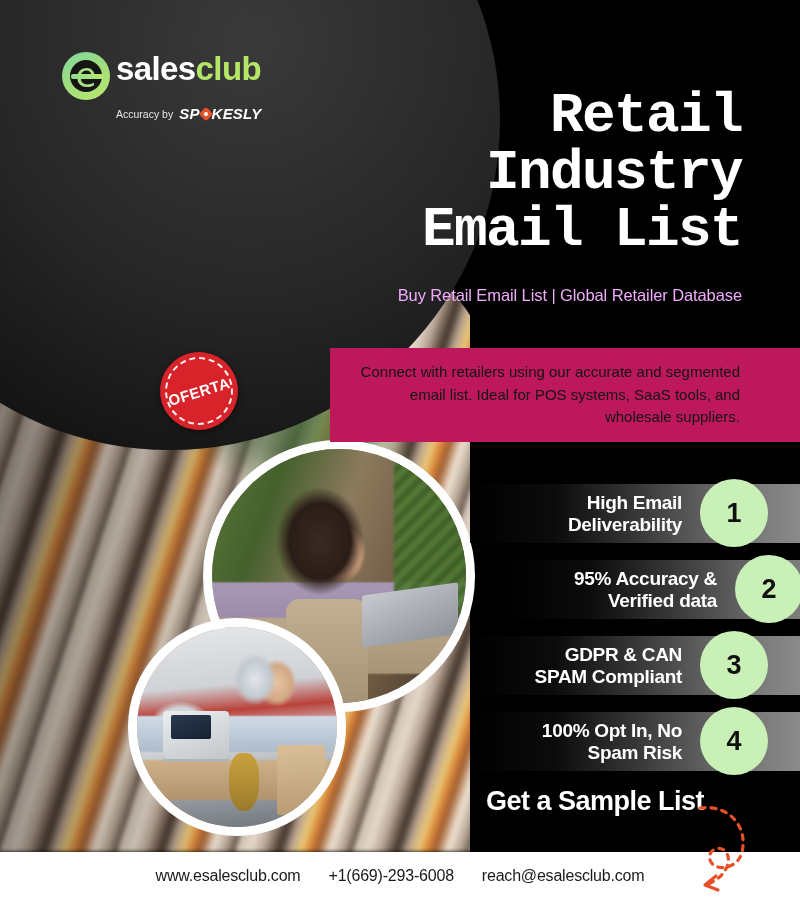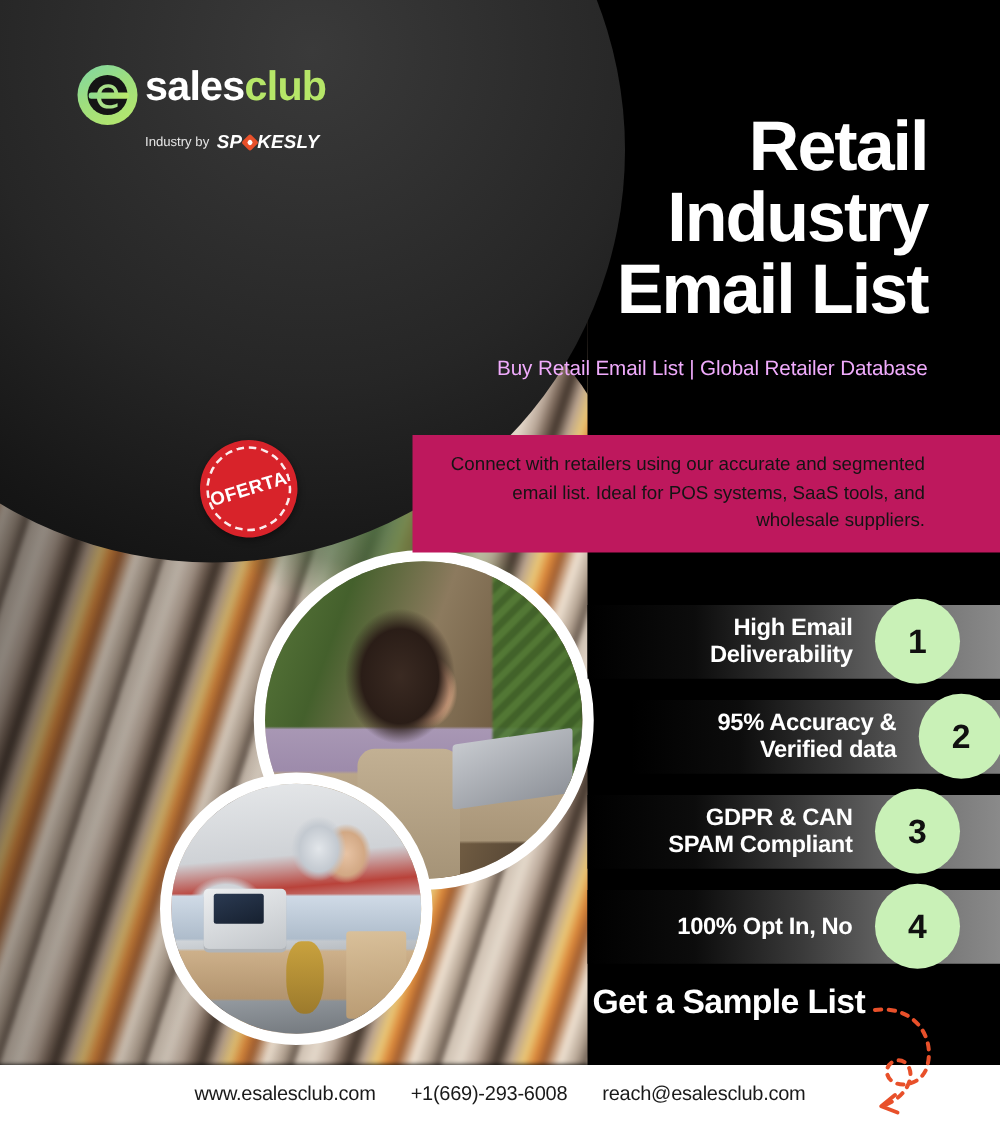--- a/index.html
+++ b/index.html
@@ -163,21 +163,21 @@
     background:#e8502a;transform:rotate(45deg);border-radius:2px;position:relative;
   }
   .spoke-dot::after{
     content:"";position:absolute;inset:3px;background:#fff;border-radius:50%;
   }
 
   
   .headline{
     position:absolute;right:58px;top:88px;width:430px;
     text-align:right;color:#fff;font-weight:700;
-    font-size:56px;line-height:1.02;letter-spacing:-1.6px;
+    font-size:56px;line-height:1.02;letter-spacing:-1.6px;font-family:Liberation Mono, monospace;
   }
   .headline div{display:block;}
   .subtitle{
     position:absolute;right:58px;top:286px;width:480px;text-align:right;
     color:#f0abfc;font-size:16.5px;font-weight:400;letter-spacing:-.1px;
   }
 
   
   .greenbox{
     position:absolute;left:330px;top:348px;width:470px;height:94px;
@@ -203,21 +203,21 @@
   }
   .flabel{
     position:absolute;right:118px;top:50%;transform:translateY(-50%);
     width:220px;text-align:right;color:#fff;font-weight:700;
     font-size:19px;line-height:1.16;letter-spacing:-.3px;z-index:4;
   }
   .f1{top:0;} .f2{top:76px;padding-left:35px;} .f3{top:152px;} .f4{top:228px;}
 
   
   .cta{
-    position:absolute;right:108px;top:786px;color:#fff;
+    position:absolute;right:96px;top:786px;color:#fff;
     font-size:27px;font-weight:700;letter-spacing:-.5px;
   }
   .arrow{position:absolute;left:686px;top:800px;width:90px;height:96px;z-index:6;}
 
   
   .footer{
     position:absolute;left:0;bottom:0;width:800px;height:48px;background:#fff;
     display:flex;align-items:center;justify-content:center;gap:28px;
     color:#1a1a1a;font-size:16px;letter-spacing:-.2px;
   }
@@ -261,21 +261,21 @@
     <div class="logo-row">
       <div class="emark">
         <span class="emark-e">e</span>
         <span class="emark-bar"></span>
       </div>
       <div class="wordmark">
         <span class="wm-sales">sales</span><span class="wm-club">club</span>
       </div>
     </div>
     <div class="poweredby">
-      <span>Industry by</span>
+      <span>Accuracy by</span>
       <span class="spokesly">
         <span>SP</span>
         <span class="spoke-dot"></span>
         <span>KESLY</span>
       </span>
     </div>
   </div>
 
   <div class="headline">
     <div>Retail</div>
@@ -314,20 +314,21 @@
         <div>GDPR &amp; CAN</div>
         <div>SPAM Compliant</div>
       </div>
       <div class="fnum">3</div>
     </div>
 
     <div class="frow f4">
       <div class="fbar"></div>
       <div class="flabel">
         <div>100% Opt In, No</div>
+        <div>Spam Risk</div>
       </div>
       <div class="fnum">4</div>
     </div>
 
   </div>
 
   <div class="cta">Get a Sample List</div>
 
   <svg class="arrow" viewBox="0 0 90 96">
     <path d="M14 8 C 44 4, 62 28, 56 52 C 52 70, 28 72, 24 60 C 21 50, 34 44, 40 52 C 47 62, 38 78, 22 84" fill="none" stroke="#E8502A" stroke-width="3.2" stroke-linecap="round" stroke-dasharray="5 6"></path>

